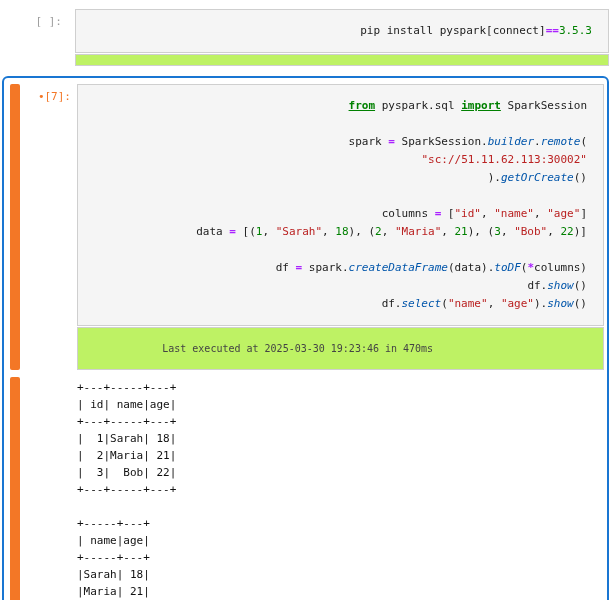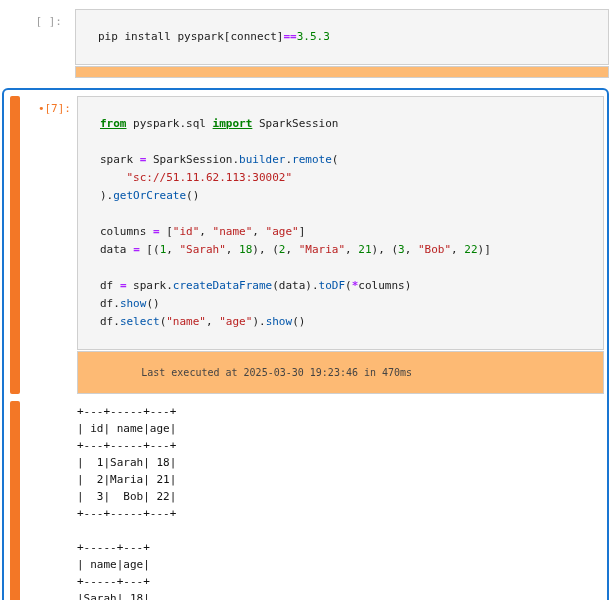--- a/index.html
+++ b/index.html
@@ -23,37 +23,37 @@
     padding-top: 4px;
     color: #9e9e9e;
     white-space: pre;
   }
   .cell-main { flex: 1 1 auto; min-width: 0; }
   .editor {
     background: #f5f5f5;
     border: 1px solid #cfcfcf;
     padding: 4px 8px;
   }
-  .code { margin: 14px; }
+  .code { margin: 8px; text-align: right; }
   .cm-line {
     font-size: 11px; line-height: 18px;
     color: #212121; white-space: pre;
   }
   .tok-kw  { color: #008000; font-weight: bold; text-decoration: underline; }
   .tok-op  { color: #AA22FF; font-weight: bold; }
   .tok-num { color: #008000; }
   .tok-str { color: #BA2121; }
-  .tok-prop{ color: #0055aa; }
+  .tok-prop{ color: #0055aa; font-style: italic; }
 
   .exec-strip {
-    background: #fdba74;
+    background: #bef264;
     border: 1px solid #cfcfcf;
     margin-top: 1px;
     min-height: 12px;
-    padding: 1px 3px;
+    padding: 1px 24px;
     font-size: 10px; line-height: 13px;
     color: #444444;
     white-space: pre;
   }
 
   
   .cell-selected {
     position: relative;
     margin-left: 2px;
     width: calc(100% - 2px);

